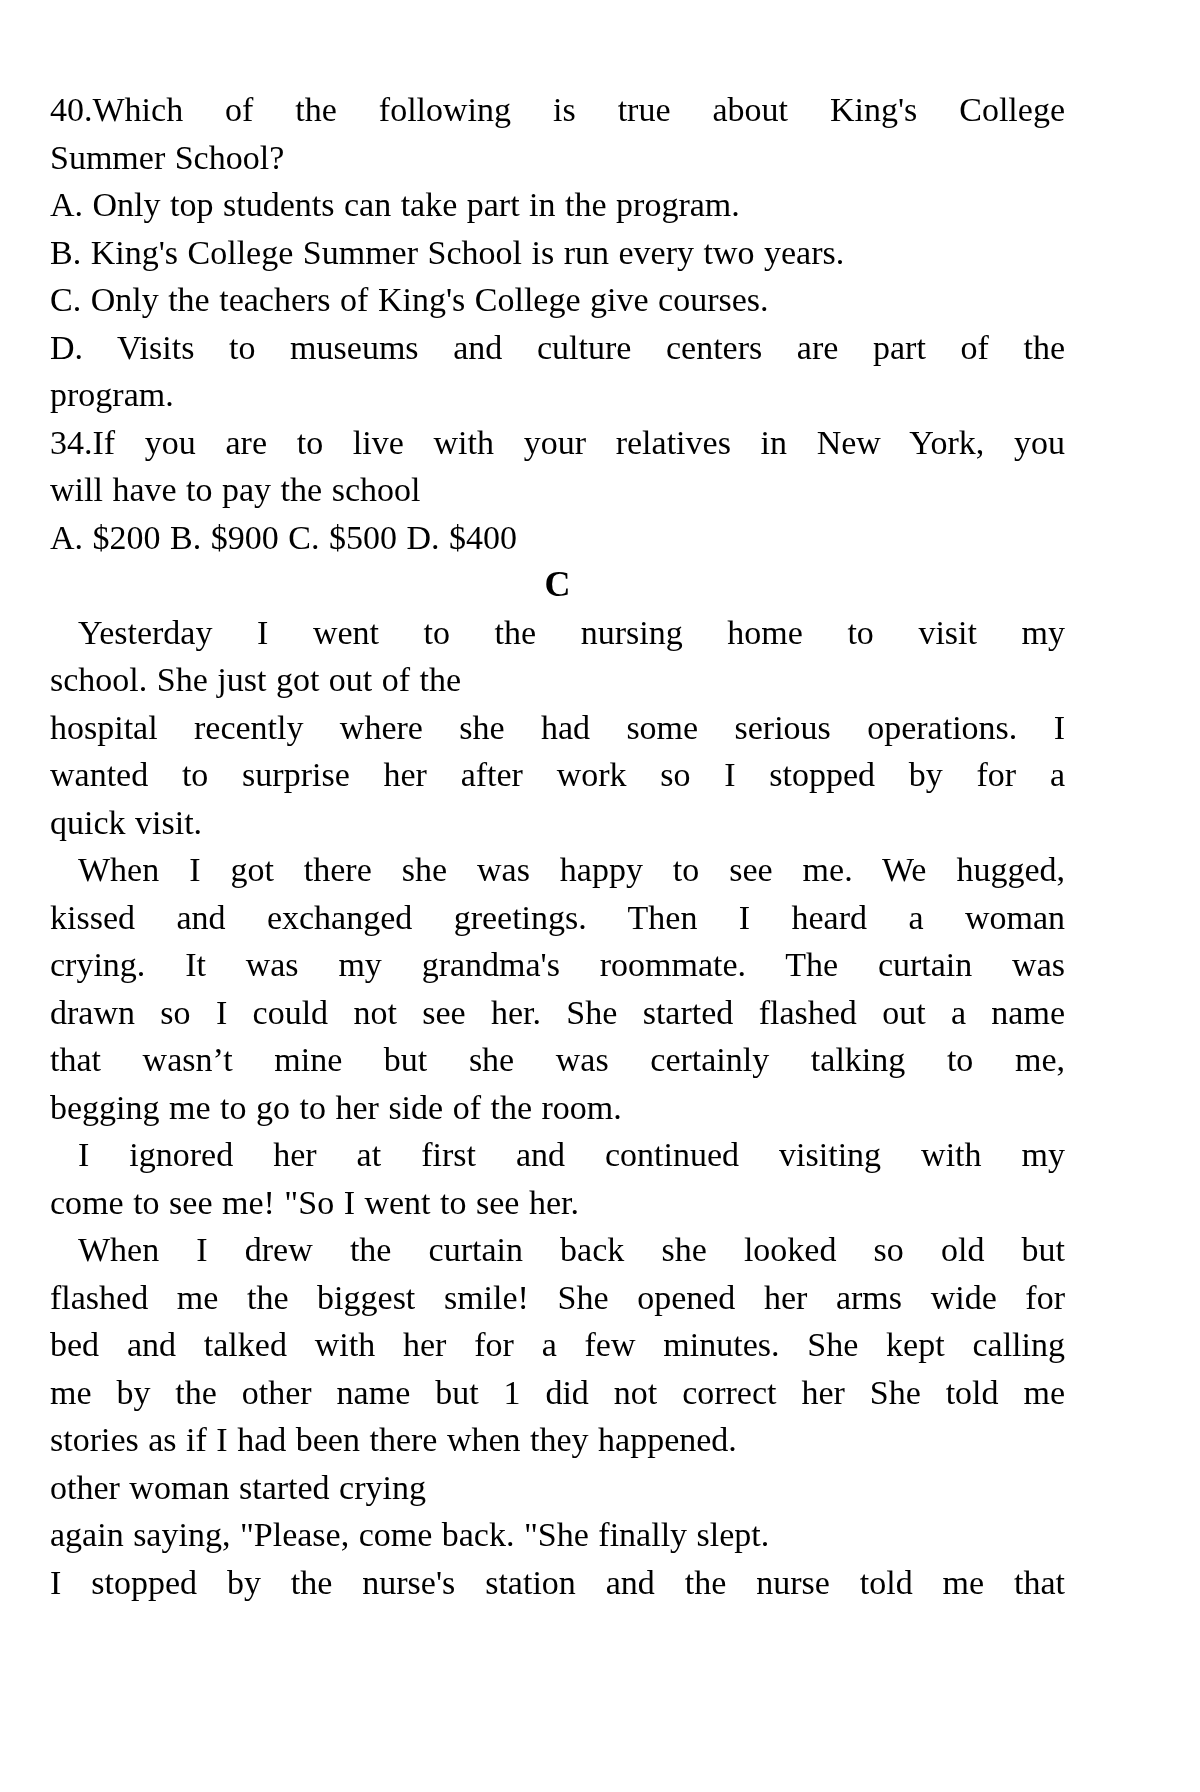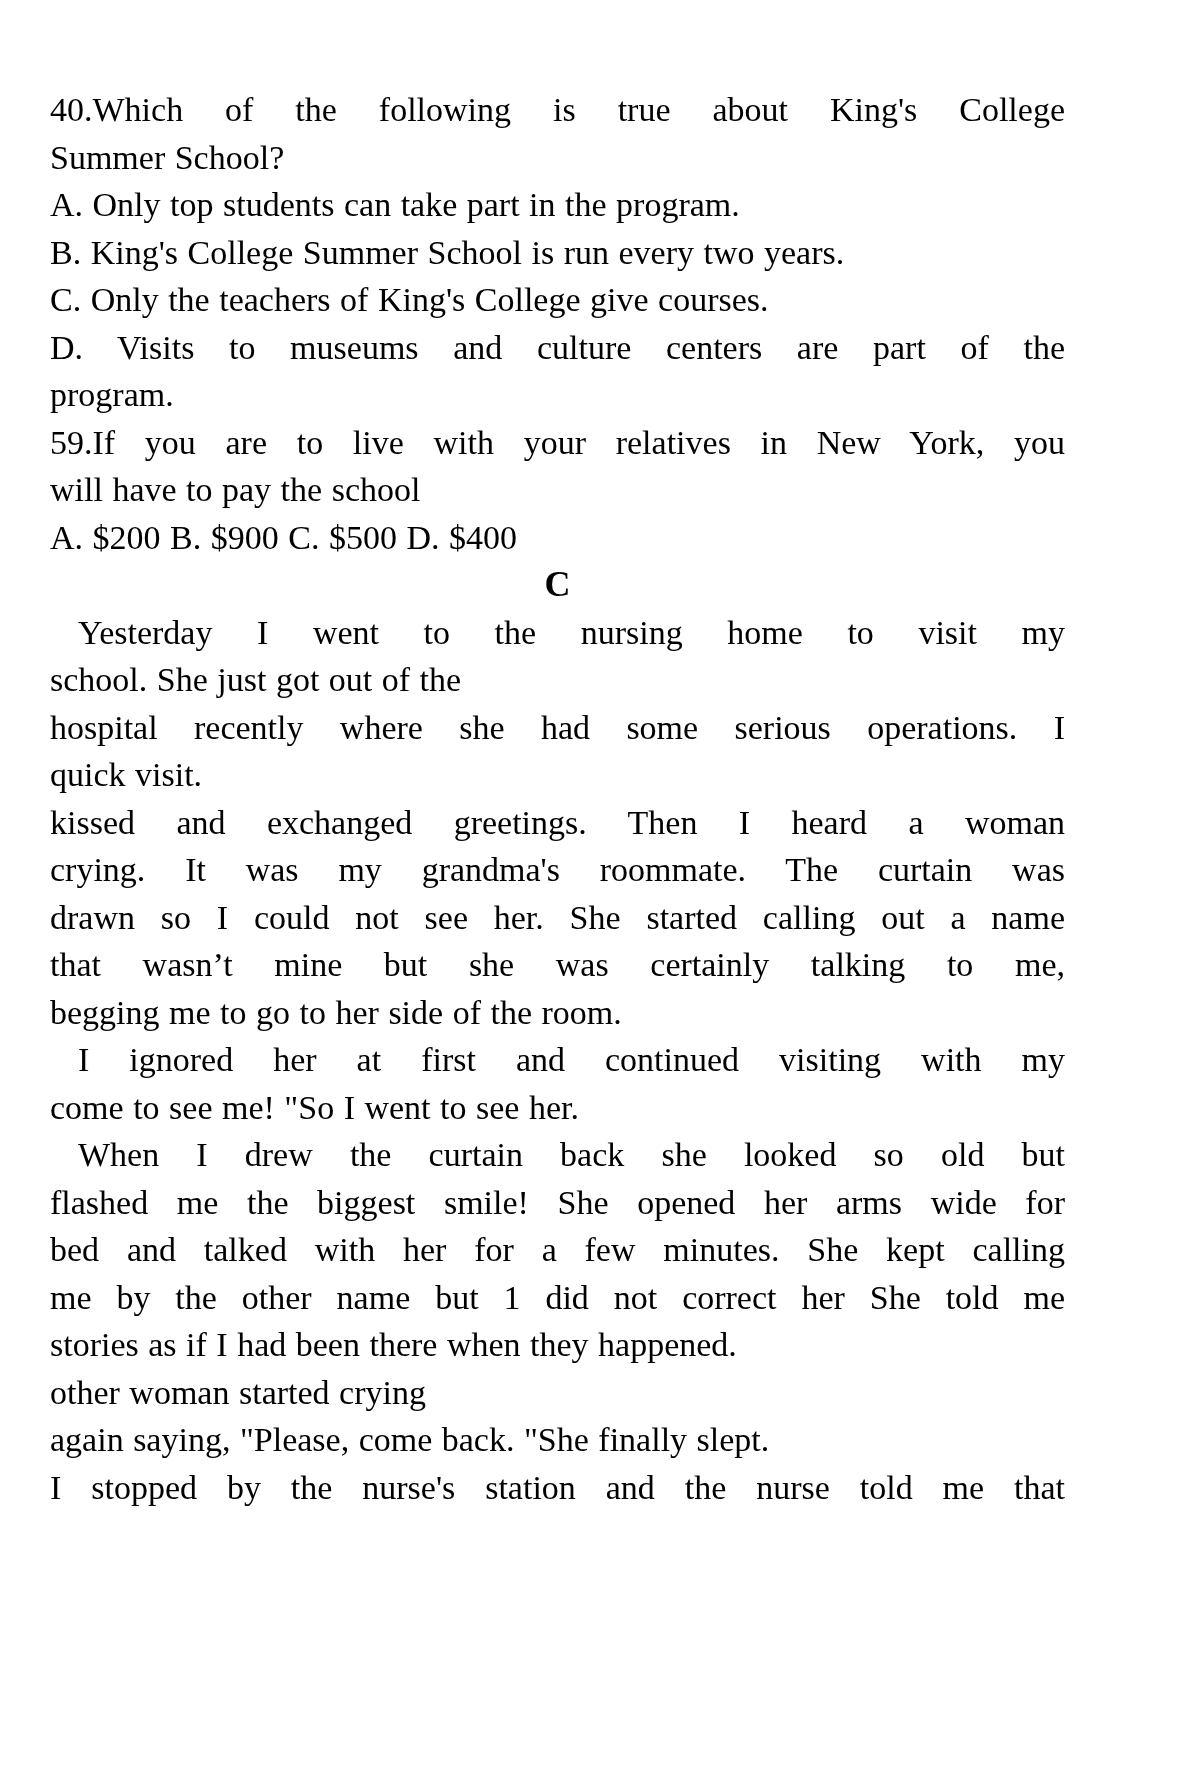--- a/index.html
+++ b/index.html
@@ -49,31 +49,33 @@
 
 <div class="page">
   <div>
       <div class="line j">40.Which of the following is true about King's College</div>
       <div class="line">Summer School?</div>
       <div class="line">A. Only top students can take part in the program.</div>
       <div class="line">B. King's College Summer School is run every two years.</div>
       <div class="line">C. Only the teachers of King's College give courses.</div>
       <div class="line j">D. Visits to museums and culture centers are part of the</div>
       <div class="line">program.</div>
-      <div class="line j">59.If you are to live with your relatives in New York, you</div>
+      <div class="line j">34.If you are to live with your relatives in New York, you</div>
       <div class="line">will have to pay the school</div>
       <div class="line">A. $200 B. $900 C. $500 D. $400</div>
       <div class="line c">C</div>
       <div class="line j i">Yesterday I went to the nursing home to visit my</div>
       <div class="line">school. She just got out of the</div>
       <div class="line j">hospital recently where she had some serious operations. I</div>
+      <div class="line j">wanted to surprise her after work so I stopped by for a</div>
       <div class="line">quick visit.</div>
+      <div class="line j i">When I got there she was happy to see me. We hugged,</div>
       <div class="line j">kissed and exchanged greetings. Then I heard a woman</div>
       <div class="line j">crying. It was my grandma's roommate. The curtain was</div>
-      <div class="line j">drawn so I could not see her. She started calling out a name</div>
+      <div class="line j">drawn so I could not see her. She started flashed out a name</div>
       <div class="line j">that wasn’t mine but she was certainly talking to me,</div>
       <div class="line">begging me to go to her side of the room.</div>
       <div class="line j i">I ignored her at first and continued visiting with my</div>
       <div class="line">come to see me! "So I went to see her.</div>
       <div class="line j i">When I drew the curtain back she looked so old but</div>
       <div class="line j">flashed me the biggest smile! She opened her arms wide for</div>
       <div class="line j">bed and talked with her for a few minutes. She kept calling</div>
       <div class="line j">me by the other name but 1 did not correct her She told me</div>
       <div class="line">stories as if I had been there when they happened.</div>
       <div class="line">other woman started crying</div>

